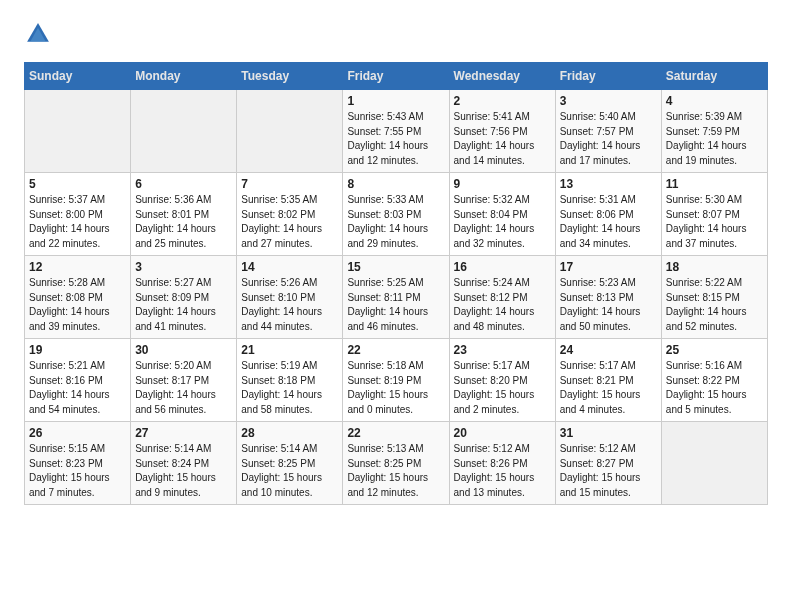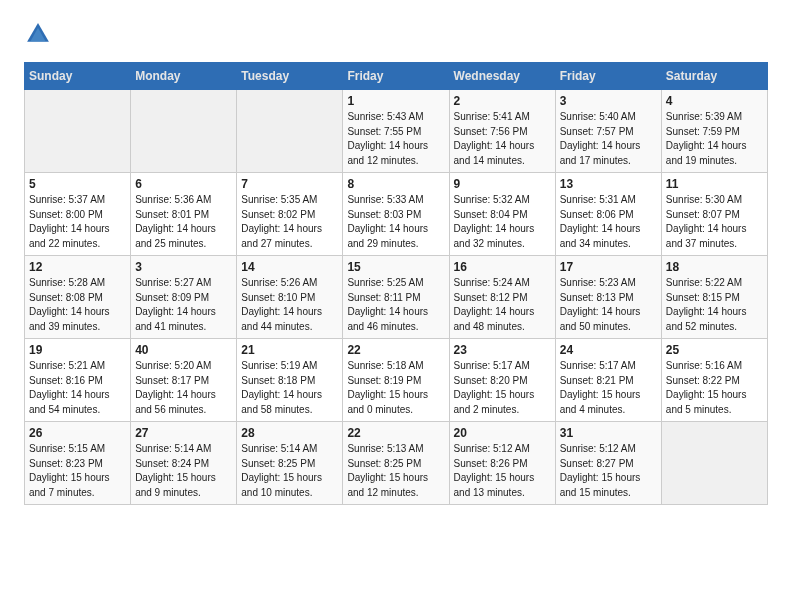--- a/index.html
+++ b/index.html
@@ -210,21 +210,21 @@
           <span class="day-num">18</span>
           <div class="day-info">Sunrise: 5:22 AM<br>Sunset: 8:15 PM<br>Daylight: 14 hours and 52 minutes.</div>
         </td>
       </tr>
       <tr>
         <td>
           <span class="day-num">19</span>
           <div class="day-info">Sunrise: 5:21 AM<br>Sunset: 8:16 PM<br>Daylight: 14 hours and 54 minutes.</div>
         </td>
         <td>
-          <span class="day-num">40</span>
+          <span class="day-num">30</span>
           <div class="day-info">Sunrise: 5:20 AM<br>Sunset: 8:17 PM<br>Daylight: 14 hours and 56 minutes.</div>
         </td>
         <td>
           <span class="day-num">21</span>
           <div class="day-info">Sunrise: 5:19 AM<br>Sunset: 8:18 PM<br>Daylight: 14 hours and 58 minutes.</div>
         </td>
         <td>
           <span class="day-num">22</span>
           <div class="day-info">Sunrise: 5:18 AM<br>Sunset: 8:19 PM<br>Daylight: 15 hours and 0 minutes.</div>
         </td>

